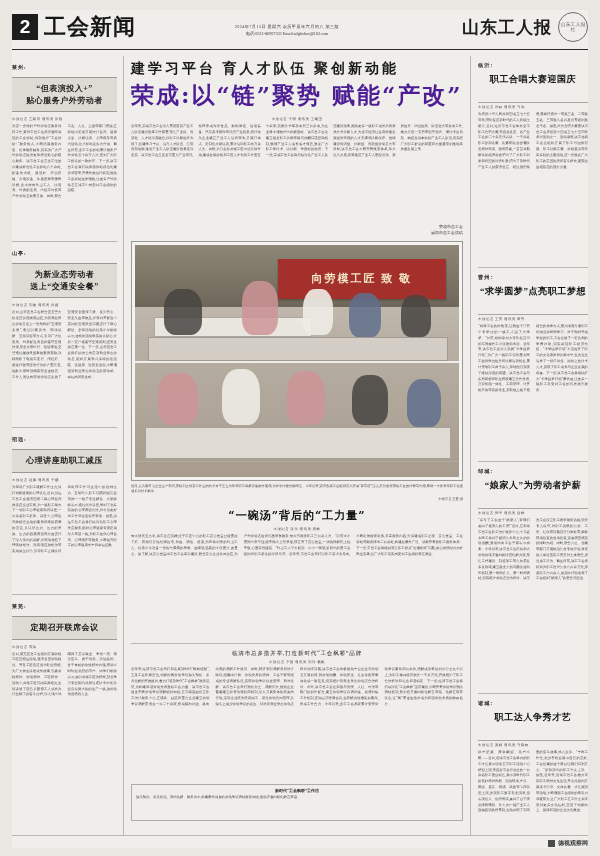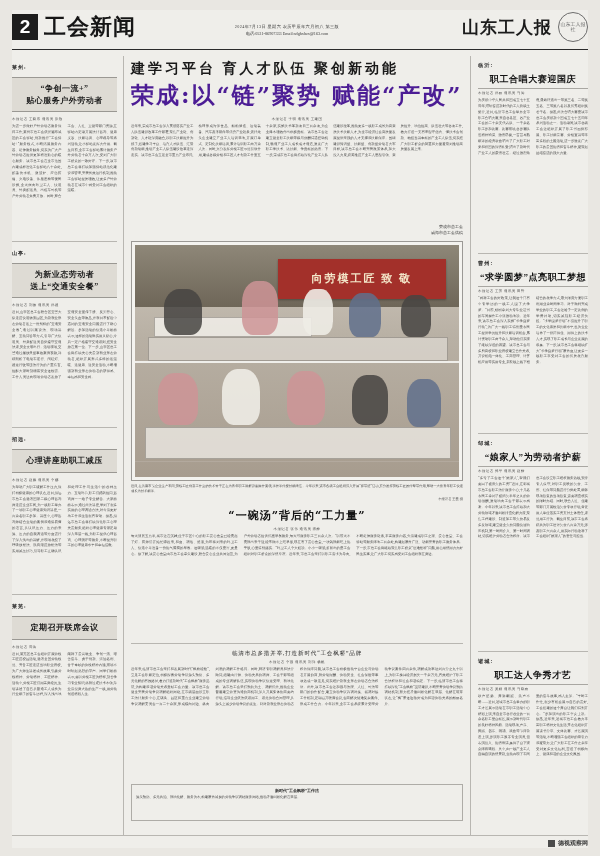--- a/index.html
+++ b/index.html
@@ -177,21 +177,21 @@
     color: #222;
     margin-top: 6px;
     letter-spacing: 1px;
   }
   .rc-head {
     font-size: 9px;
     font-weight: bold;
     color: #121212;
     text-align: center;
     letter-spacing: .6px;
-    padding: 4px 0 2px;
+    padding: 4px 0 16px;
     border-bottom: 0.8px solid #a9a7a2;
     margin-bottom: 0;
   }
 
   
   .photo-frame {
     border: 0.8px solid #9b9995;
     padding: 3px;
     background: #f4f3ef;
     margin: 4px 0 3px;
@@ -340,21 +340,21 @@
         <div class="brand-seal">山东工人报社</div>
       </div>
     </div>
 
     <div class="layout">
 
       <div class="col-left">
 
         <div class="lc-place">莱州:</div>
         <div class="lc-head">
-          <div class="t1" style="white-space:pre-line;">“争创一流+”
+          <div class="t1" style="white-space:pre-line;">“但表演投入+”
 贴心服务户外劳动者</div>
         </div>
         <div class="byline" style="text-align:left">本报记者  王晓东  通讯员  张敏</div>
         <div class="body-text cols2" style="height:112px">为进一步做好户外劳动者服务保障工作,莱州市总工会依托遍布城区的工会驿站,创新推行“工会驿站+”服务模式,不断拓展服务内容、延伸服务触角,切实为广大户外劳动者提供更加精准贴心的暖心服务。该市总工会在全市范围内建成标准化工会驿站八十余处,配备饮水机、微波炉、应急药箱、充电设备、休息座椅等便民设施,全天候向环卫工人、快递员、外卖配送员、出租车司机等户外劳动者免费开放。同时,整合工会、人社、卫健等部门资源,在驿站内定期开展法律咨询、健康义诊、技能培训、心理疏导等系列活动,让小驿站发挥大作用。截至目前,全市工会驿站累计服务户外劳动者十余万人次,受到广大职工群众的一致好评。下一步,该市总工会将持续加强驿站规范化建设和管理,完善长效运行机制,推动工会驿站提质增效,让更多户外劳动者在城市中感受到工会组织的温暖。</div>
 
         <div class="rule-thin"></div>
 
         <div class="lc-place">山亭:</div>
         <div class="lc-head">
           <div class="t1" style="white-space:pre-line;">为新业态劳动者

